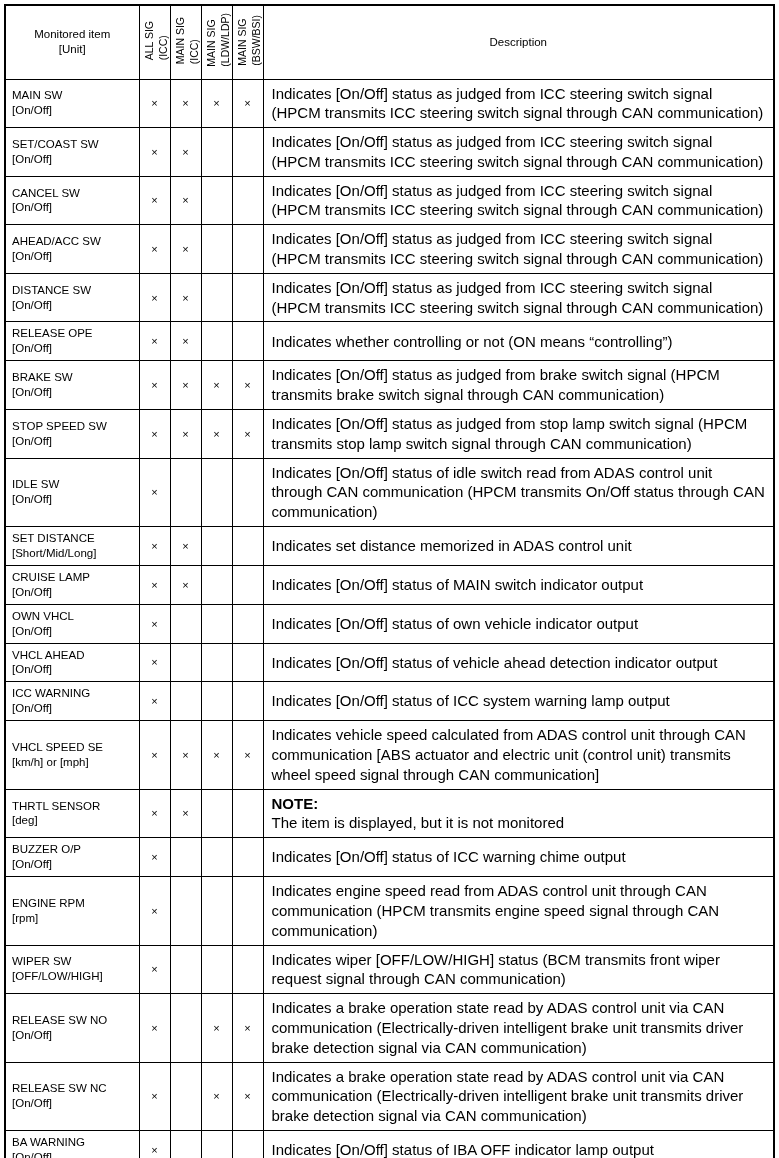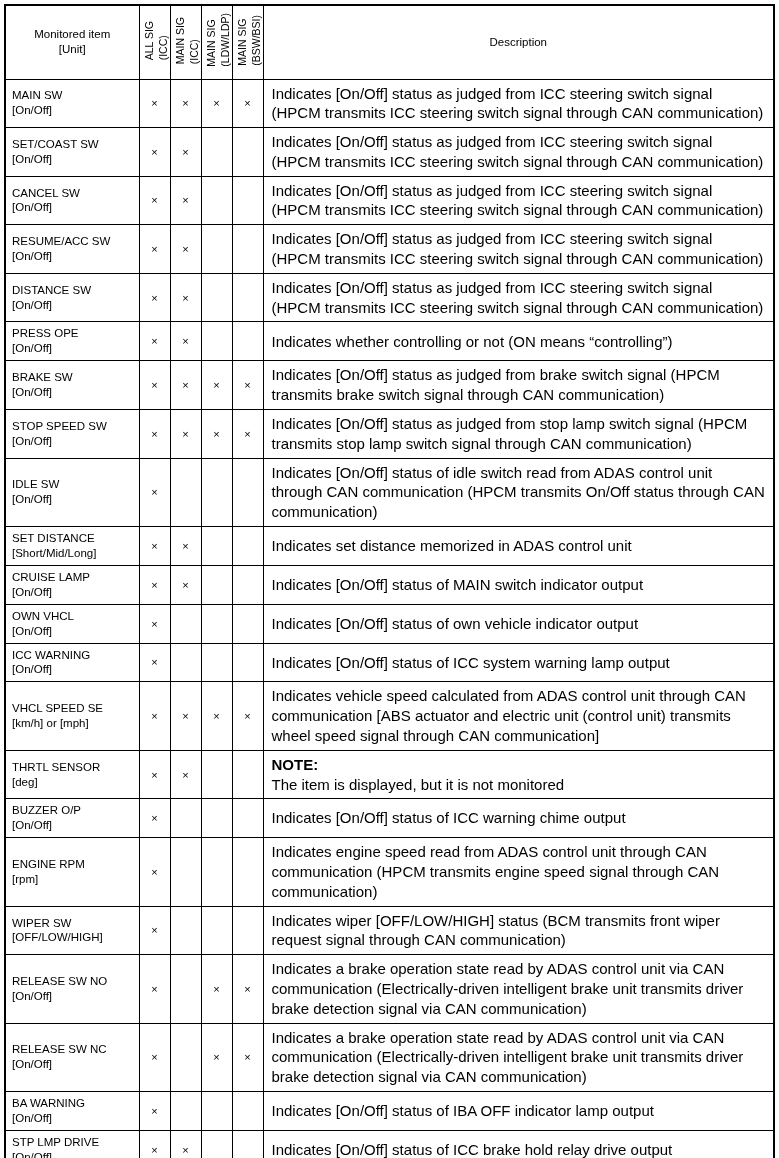--- a/index.html
+++ b/index.html
@@ -142,21 +142,21 @@
     <td class="cell-mark"></td>
     <td class="cell-mark"></td>
     <td class="cell-desc">
       
       <span>Indicates [On/Off] status as judged from ICC steering switch signal (HPCM transmits ICC steering switch signal through CAN communication)</span>
     </td>
   </tr>
 
   <tr>
     <td class="cell-item">
-      <span class="item">RESUME/ACC SW</span>
+      <span class="item">AHEAD/ACC SW</span>
       <span class="unit">[On/Off]</span>
     </td>
     <td class="cell-mark">×</td>
     <td class="cell-mark">×</td>
     <td class="cell-mark"></td>
     <td class="cell-mark"></td>
     <td class="cell-desc">
       
       <span>Indicates [On/Off] status as judged from ICC steering switch signal (HPCM transmits ICC steering switch signal through CAN communication)</span>
     </td>
@@ -172,21 +172,21 @@
     <td class="cell-mark"></td>
     <td class="cell-mark"></td>
     <td class="cell-desc">
       
       <span>Indicates [On/Off] status as judged from ICC steering switch signal (HPCM transmits ICC steering switch signal through CAN communication)</span>
     </td>
   </tr>
 
   <tr>
     <td class="cell-item">
-      <span class="item">PRESS OPE</span>
+      <span class="item">RELEASE OPE</span>
       <span class="unit">[On/Off]</span>
     </td>
     <td class="cell-mark">×</td>
     <td class="cell-mark">×</td>
     <td class="cell-mark"></td>
     <td class="cell-mark"></td>
     <td class="cell-desc">
       
       <span>Indicates whether controlling or not (ON means “controlling”)</span>
     </td>
@@ -275,20 +275,34 @@
     <td class="cell-mark">×</td>
     <td class="cell-mark"></td>
     <td class="cell-mark"></td>
     <td class="cell-mark"></td>
     <td class="cell-desc">
       
       <span>Indicates [On/Off] status of own vehicle indicator output</span>
     </td>
   </tr>
 
+  <tr>
+    <td class="cell-item">
+      <span class="item">VHCL AHEAD</span>
+      <span class="unit">[On/Off]</span>
+    </td>
+    <td class="cell-mark">×</td>
+    <td class="cell-mark"></td>
+    <td class="cell-mark"></td>
+    <td class="cell-mark"></td>
+    <td class="cell-desc">
+      
+      <span>Indicates [On/Off] status of vehicle ahead detection indicator output</span>
+    </td>
+  </tr>
 
   <tr>
     <td class="cell-item">
       <span class="item">ICC WARNING</span>
       <span class="unit">[On/Off]</span>
     </td>
     <td class="cell-mark">×</td>
     <td class="cell-mark"></td>
     <td class="cell-mark"></td>
     <td class="cell-mark"></td>

